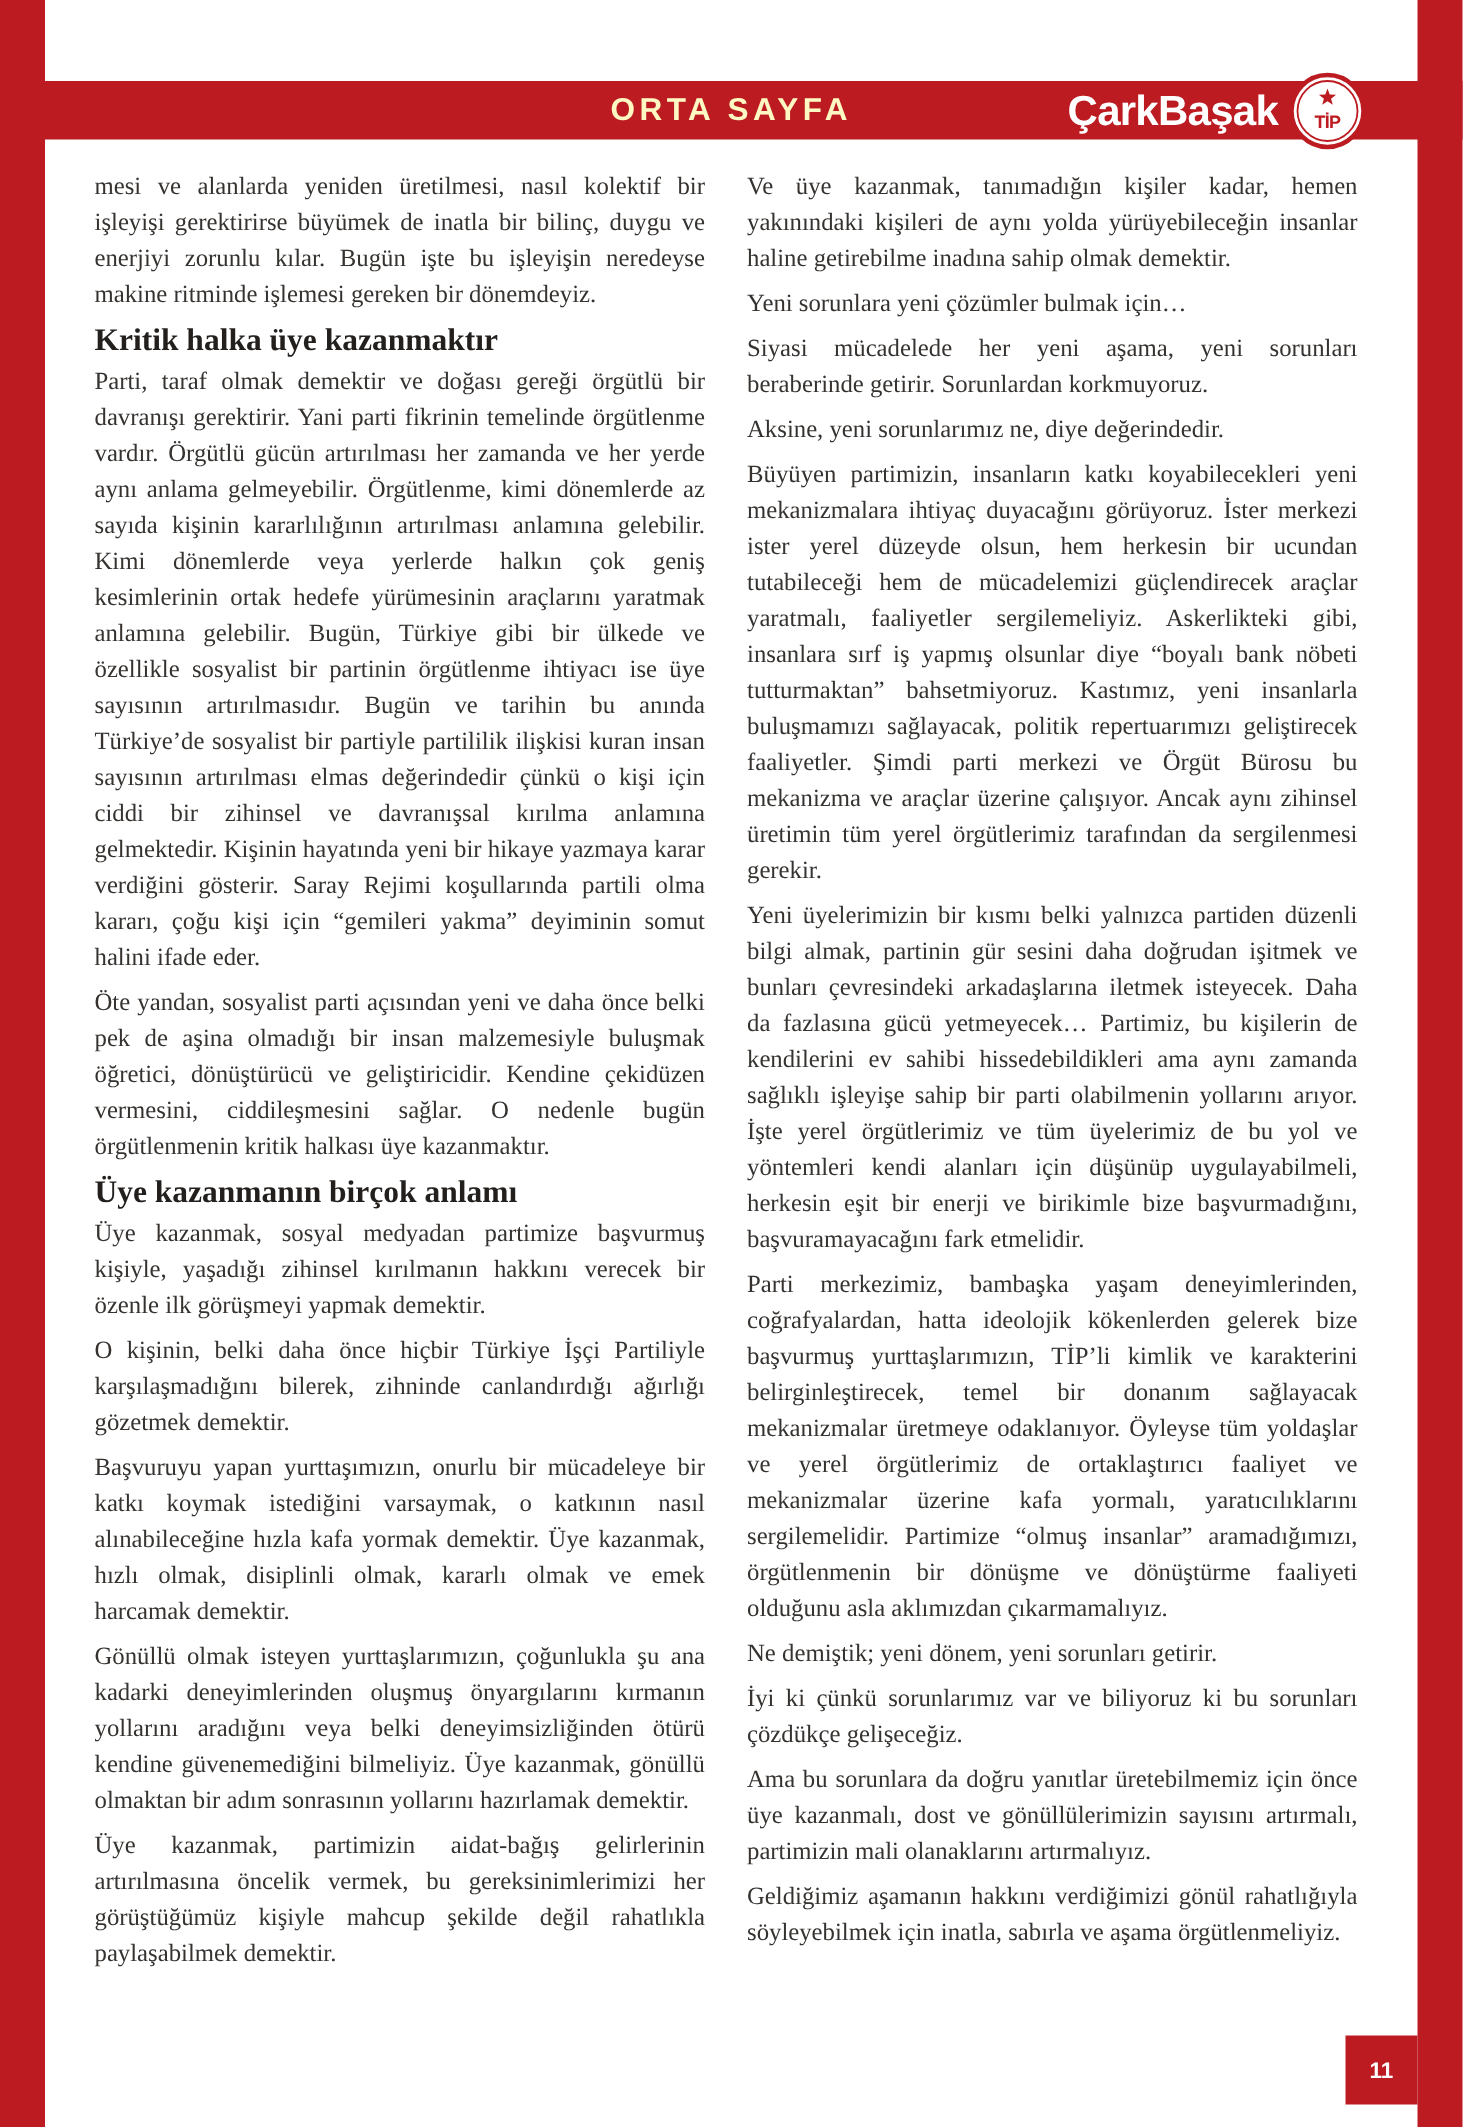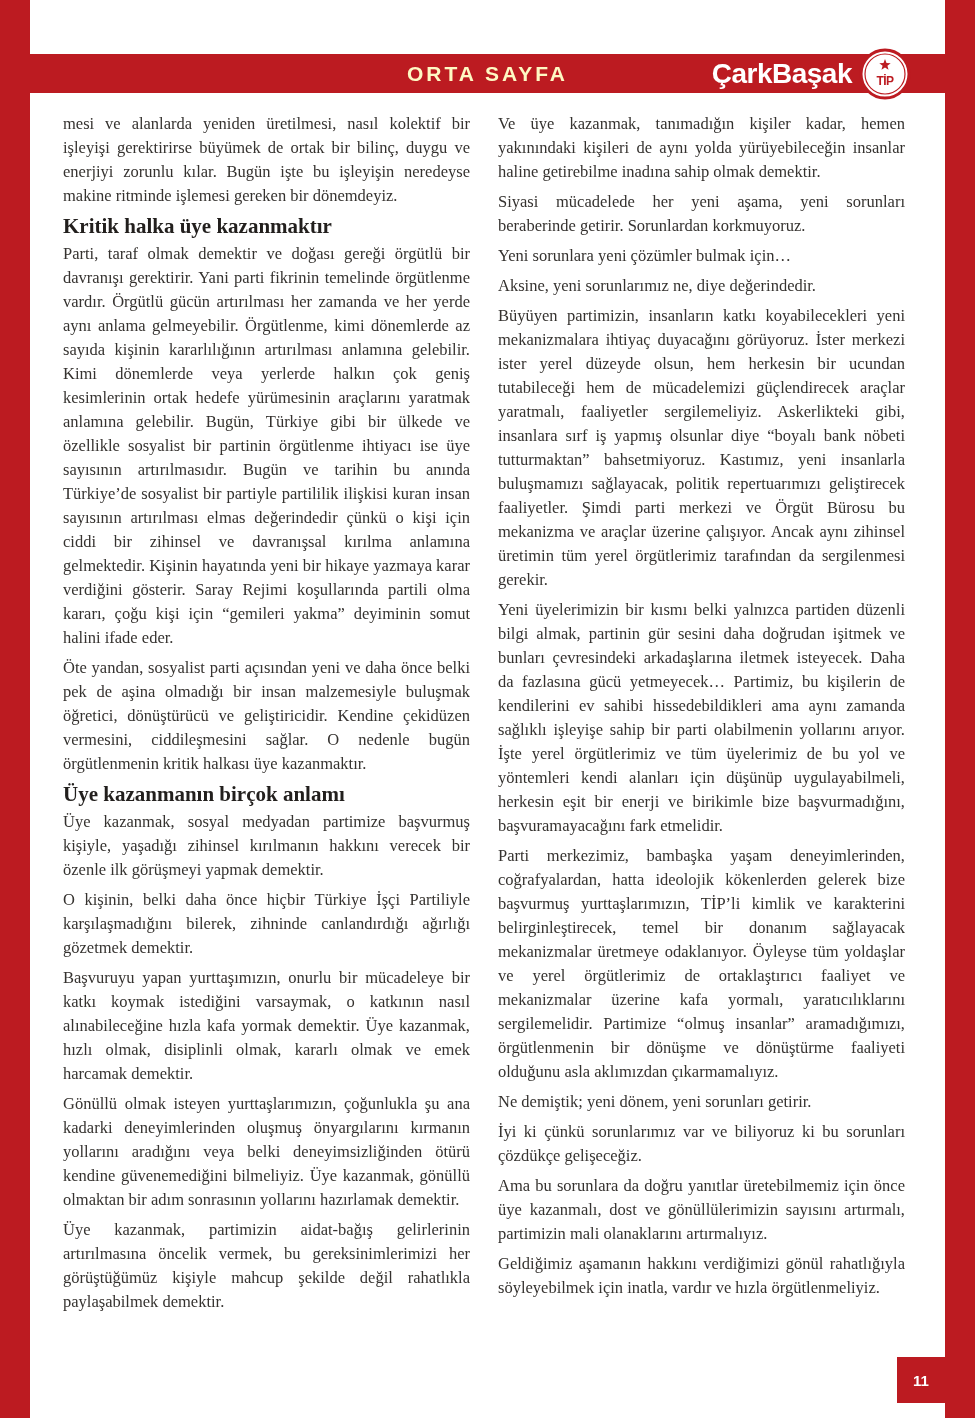--- a/index.html
+++ b/index.html
@@ -84,39 +84,39 @@
         <circle cx="26" cy="26" r="20" fill="none" stroke="#bc1b21" stroke-width="1.2"></circle>
         <polygon fill="#bc1b21" points="26,11 27.47,14.98 31.71,15.15 28.38,17.77 29.53,21.85 26,19.5 22.47,21.85 23.62,17.77 20.29,15.15 24.53,14.98"></polygon>
         <text x="26" y="37" text-anchor="middle" font-family="Liberation Sans, sans-serif" font-size="12" font-weight="bold" fill="#bc1b21">TİP</text>
       </svg>
     </span>
   </div>
 </div>
 
 <div class="content">
   <section class="col">
-    <p>mesi ve alanlarda yeniden üretilmesi, nasıl kolektif bir işleyişi gerektirirse büyümek de ortak bir bilinç, duygu ve enerjiyi zorunlu kılar. Bugün işte bu işleyişin neredeyse makine ritminde işlemesi gereken bir dönemdeyiz.</p>
+    <p>mesi ve alanlarda yeniden üretilmesi, nasıl kolektif bir işleyişi gerektirirse büyümek de inatla bir bilinç, duygu ve enerjiyi zorunlu kılar. Bugün işte bu işleyişin neredeyse makine ritminde işlemesi gereken bir dönemdeyiz.</p>
     <h2>Kritik halka üye kazanmaktır</h2>
     <p>Parti, taraf olmak demektir ve doğası gereği örgütlü bir davranışı gerektirir. Yani parti fikrinin temelinde örgütlenme vardır. Örgütlü gücün artırılması her zamanda ve her yerde aynı anlama gelmeyebilir. Örgütlenme, kimi dönemlerde az sayıda kişinin kararlılığının artırılması anlamına gelebilir. Kimi dönemlerde veya yerlerde halkın çok geniş kesimlerinin ortak hedefe yürümesinin araçlarını yaratmak anlamına gelebilir. Bugün, Türkiye gibi bir ülkede ve özellikle sosyalist bir partinin örgütlenme ihtiyacı ise üye sayısının artırılmasıdır. Bugün ve tarihin bu anında Türkiye’de sosyalist bir partiyle partililik ilişkisi kuran insan sayısının artırılması elmas değerindedir çünkü o kişi için ciddi bir zihinsel ve davranışsal kırılma anlamına gelmektedir. Kişinin hayatında yeni bir hikaye yazmaya karar verdiğini gösterir. Saray Rejimi koşullarında partili olma kararı, çoğu kişi için “gemileri yakma” deyiminin somut halini ifade eder.</p>
     <p>Öte yandan, sosyalist parti açısından yeni ve daha önce belki pek de aşina olmadığı bir insan malzemesiyle buluşmak öğretici, dönüştürücü ve geliştiricidir. Kendine çekidüzen vermesini, ciddileşmesini sağlar. O nedenle bugün örgütlenmenin kritik halkası üye kazanmaktır.</p>
     <h2>Üye kazanmanın birçok anlamı</h2>
     <p>Üye kazanmak, sosyal medyadan partimize başvurmuş kişiyle, yaşadığı zihinsel kırılmanın hakkını verecek bir özenle ilk görüşmeyi yapmak demektir.</p>
     <p>O kişinin, belki daha önce hiçbir Türkiye İşçi Partiliyle karşılaşmadığını bilerek, zihninde canlandırdığı ağırlığı gözetmek demektir.</p>
     <p>Başvuruyu yapan yurttaşımızın, onurlu bir mücadeleye bir katkı koymak istediğini varsaymak, o katkının nasıl alınabileceğine hızla kafa yormak demektir. Üye kazanmak, hızlı olmak, disiplinli olmak, kararlı olmak ve emek harcamak demektir.</p>
     <p>Gönüllü olmak isteyen yurttaşlarımızın, çoğunlukla şu ana kadarki deneyimlerinden oluşmuş önyargılarını kırmanın yollarını aradığını veya belki deneyimsizliğinden ötürü kendine güvenemediğini bilmeliyiz. Üye kazanmak, gönüllü olmaktan bir adım sonrasının yollarını hazırlamak demektir.</p>
     <p>Üye kazanmak, partimizin aidat-bağış gelirlerinin artırılmasına öncelik vermek, bu gereksinimlerimizi her görüştüğümüz kişiyle mahcup şekilde değil rahatlıkla paylaşabilmek demektir.</p>
   </section>
   <section class="col">
     <p>Ve üye kazanmak, tanımadığın kişiler kadar, hemen yakınındaki kişileri de aynı yolda yürüyebileceğin insanlar haline getirebilme inadına sahip olmak demektir.</p>
+    <p>Yeni sorunlara yeni çözümler bulmak için…</p>
     <p>Siyasi mücadelede her yeni aşama, yeni sorunları beraberinde getirir. Sorunlardan korkmuyoruz.</p>
-    <p>Yeni sorunlara yeni çözümler bulmak için…</p>
     <p>Aksine, yeni sorunlarımız ne, diye değerindedir.</p>
     <p>Büyüyen partimizin, insanların katkı koyabilecekleri yeni mekanizmalara ihtiyaç duyacağını görüyoruz. İster merkezi ister yerel düzeyde olsun, hem herkesin bir ucundan tutabileceği hem de mücadelemizi güçlendirecek araçlar yaratmalı, faaliyetler sergilemeliyiz. Askerlikteki gibi, insanlara sırf iş yapmış olsunlar diye “boyalı bank nöbeti tutturmaktan” bahsetmiyoruz. Kastımız, yeni insanlarla buluşmamızı sağlayacak, politik repertuarımızı geliştirecek faaliyetler. Şimdi parti merkezi ve Örgüt Bürosu bu mekanizma ve araçlar üzerine çalışıyor. Ancak aynı zihinsel üretimin tüm yerel örgütlerimiz tarafından da sergilenmesi gerekir.</p>
     <p>Yeni üyelerimizin bir kısmı belki yalnızca partiden düzenli bilgi almak, partinin gür sesini daha doğrudan işitmek ve bunları çevresindeki arkadaşlarına iletmek isteyecek. Daha da fazlasına gücü yetmeyecek… Partimiz, bu kişilerin de kendilerini ev sahibi hissedebildikleri ama aynı zamanda sağlıklı işleyişe sahip bir parti olabilmenin yollarını arıyor. İşte yerel örgütlerimiz ve tüm üyelerimiz de bu yol ve yöntemleri kendi alanları için düşünüp uygulayabilmeli, herkesin eşit bir enerji ve birikimle bize başvurmadığını, başvuramayacağını fark etmelidir.</p>
     <p>Parti merkezimiz, bambaşka yaşam deneyimlerinden, coğrafyalardan, hatta ideolojik kökenlerden gelerek bize başvurmuş yurttaşlarımızın, TİP’li kimlik ve karakterini belirginleştirecek, temel bir donanım sağlayacak mekanizmalar üretmeye odaklanıyor. Öyleyse tüm yoldaşlar ve yerel örgütlerimiz de ortaklaştırıcı faaliyet ve mekanizmalar üzerine kafa yormalı, yaratıcılıklarını sergilemelidir. Partimize “olmuş insanlar” aramadığımızı, örgütlenmenin bir dönüşme ve dönüştürme faaliyeti olduğunu asla aklımızdan çıkarmamalıyız.</p>
     <p>Ne demiştik; yeni dönem, yeni sorunları getirir.</p>
     <p>İyi ki çünkü sorunlarımız var ve biliyoruz ki bu sorunları çözdükçe gelişeceğiz.</p>
     <p>Ama bu sorunlara da doğru yanıtlar üretebilmemiz için önce üye kazanmalı, dost ve gönüllülerimizin sayısını artırmalı, partimizin mali olanaklarını artırmalıyız.</p>
-    <p>Geldiğimiz aşamanın hakkını verdiğimizi gönül rahatlığıyla söyleyebilmek için inatla, vardır ve hızla örgütlenmeliyiz.</p>
+    <p>Geldiğimiz aşamanın hakkını verdiğimizi gönül rahatlığıyla söyleyebilmek için inatla, sabırla ve aşama örgütlenmeliyiz.</p>
   </section>
 </div>
 
 <div class="pagenum">11</div>
 
 </body></html>

